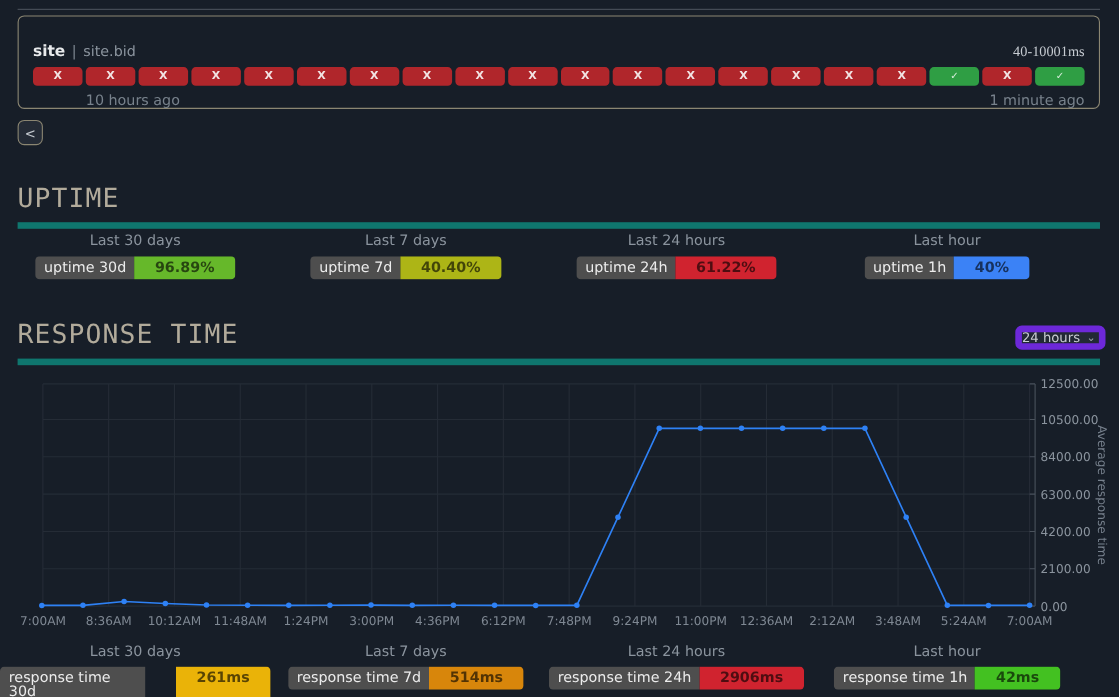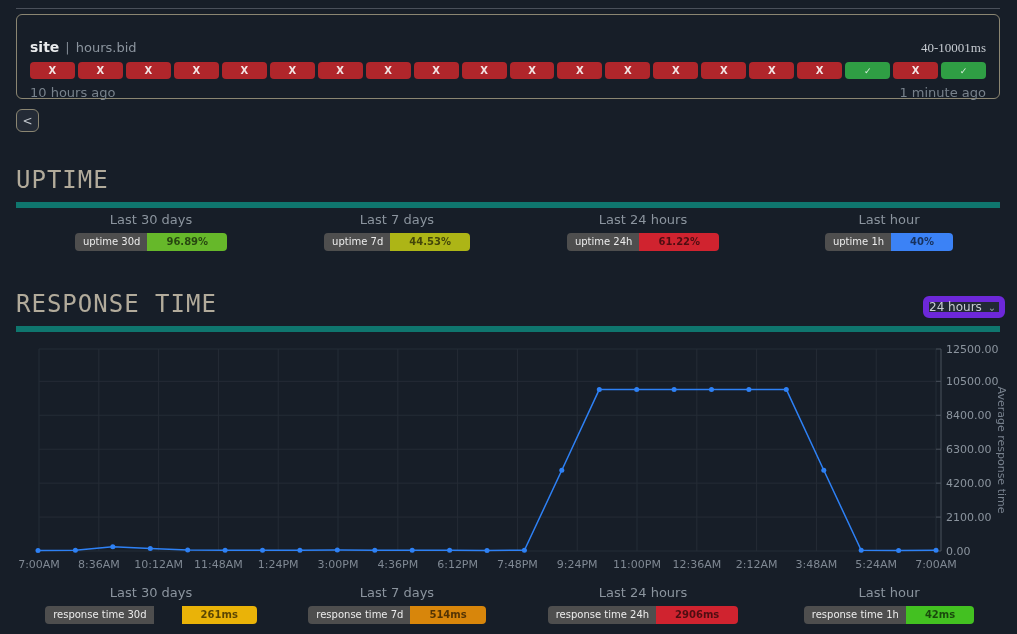--- a/index.html
+++ b/index.html
@@ -18,60 +18,60 @@
   .site-sep{color:#7e8791;margin:0 6px;}
   .site-domain{color:#8b949e;}
   .card-range{margin-left:auto;color:#c6cbd1;font-size:13px;font-family:Liberation Serif, serif;}
   .history{display:flex;gap:3px;margin-top:6px;}
   .sbox{
     flex:1;height:17px;border-radius:4px;display:flex;align-items:center;justify-content:center;
     font-size:10px;font-weight:bold;cursor:pointer;
   }
   .sbox.down{background:#b0262b;color:#f2e3e3;}
   .sbox.up{background:#2f9e44;color:#d9eedd;font-size:9px;}
-  .card-row3{display:flex;justify-content:space-between;margin-top:6px;font-size:13px;color:#78828c;}
+  .card-row3{display:flex;justify-content:space-between;margin-top:6px;font-size:13px;color:#78828c;margin-left:48px;}
   .back-btn{
     position:absolute;top:109px;left:16px;width:23px;height:23px;box-sizing:border-box;
     background:#242b36;border:1px solid #8b8672;border-radius:6px;color:#c3c8ce;
     font-size:12px;display:flex;align-items:center;justify-content:center;cursor:pointer;
   }
   .section-head{
     position:absolute;left:16px;width:984px;box-sizing:border-box;
     font-family:"DejaVu Sans Mono","Liberation Mono",monospace;
     font-size:24px;color:#b2ab9b;padding-bottom:8px;border-bottom:6px solid #0f766e;
     letter-spacing:1px;
   }
   #uptime-head{top:166px;}
   #resp-head{top:290px;}
-  .cols{position:absolute;left:28px;width:984px;display:flex;}
+  .cols{position:absolute;left:0;width:984px;display:flex;}
   #uptime-cols{top:212px;}
   #bottom-cols{top:585px;}
   .col{flex:1;display:flex;flex-direction:column;align-items:center;}
   .col-title{font-size:13px;color:#8b949e;}
-  .badge{display:inline-flex;margin-top:6px;border-radius:4px;overflow:hidden;font-size:10px;line-height:1;}
+  .badge{display:inline-flex;margin-top:6px;border-radius:4px;overflow:hidden;font-size:13px;line-height:1;}
   .badge-label{background:#4e4e4e;color:#ececec;padding:4px 7px 4px 8px;}
   .badge-value{background:#888;color:rgba(0,0,0,0.62);padding:4px 19px;font-weight:bold;}
   .dropdown{
     position:absolute;top:296px;left:923px;width:82px;height:22px;box-sizing:border-box;
     border:6px solid #6d28d9;border-radius:6px;background:#222935;color:#c9ccd2;
     font-size:12px;display:flex;align-items:center;gap:6px;cursor:pointer;
   }
   .dropdown .chev{font-size:10px;color:#9aa1aa;}
   #chart-wrap{position:absolute;top:335px;left:0;width:1017px;height:245px;}
 </style>
 </head>
 <body>
 
 <div class="top-divider"></div>
 
 <div class="site-card">
   <div class="card-row1">
     <span class="site-name">site</span>
     <span class="site-sep">|</span>
-    <span class="site-domain">hours.bid</span>
+    <span class="site-domain">site.bid</span>
     <span class="card-range">40-10001ms</span>
   </div>
   <div class="history">
       <div class="sbox down">X</div>
       <div class="sbox down">X</div>
       <div class="sbox down">X</div>
       <div class="sbox down">X</div>
       <div class="sbox down">X</div>
       <div class="sbox down">X</div>
       <div class="sbox down">X</div>
@@ -104,21 +104,21 @@
     <div class="col-title">Last 30 days</div>
     <div class="badge">
       <span class="badge-label">uptime 30d</span>
       <span class="badge-value" style="background: rgb(102, 184, 42);">96.89%</span>
     </div>
   </div>
   <div class="col">
     <div class="col-title">Last 7 days</div>
     <div class="badge">
       <span class="badge-label">uptime 7d</span>
-      <span class="badge-value" style="background: rgb(173, 181, 22);">44.53%</span>
+      <span class="badge-value" style="background: rgb(173, 181, 22);">40.40%</span>
     </div>
   </div>
   <div class="col">
     <div class="col-title">Last 24 hours</div>
     <div class="badge">
       <span class="badge-label">uptime 24h</span>
       <span class="badge-value" style="background: rgb(208, 35, 47);">61.22%</span>
     </div>
   </div>
   <div class="col">

